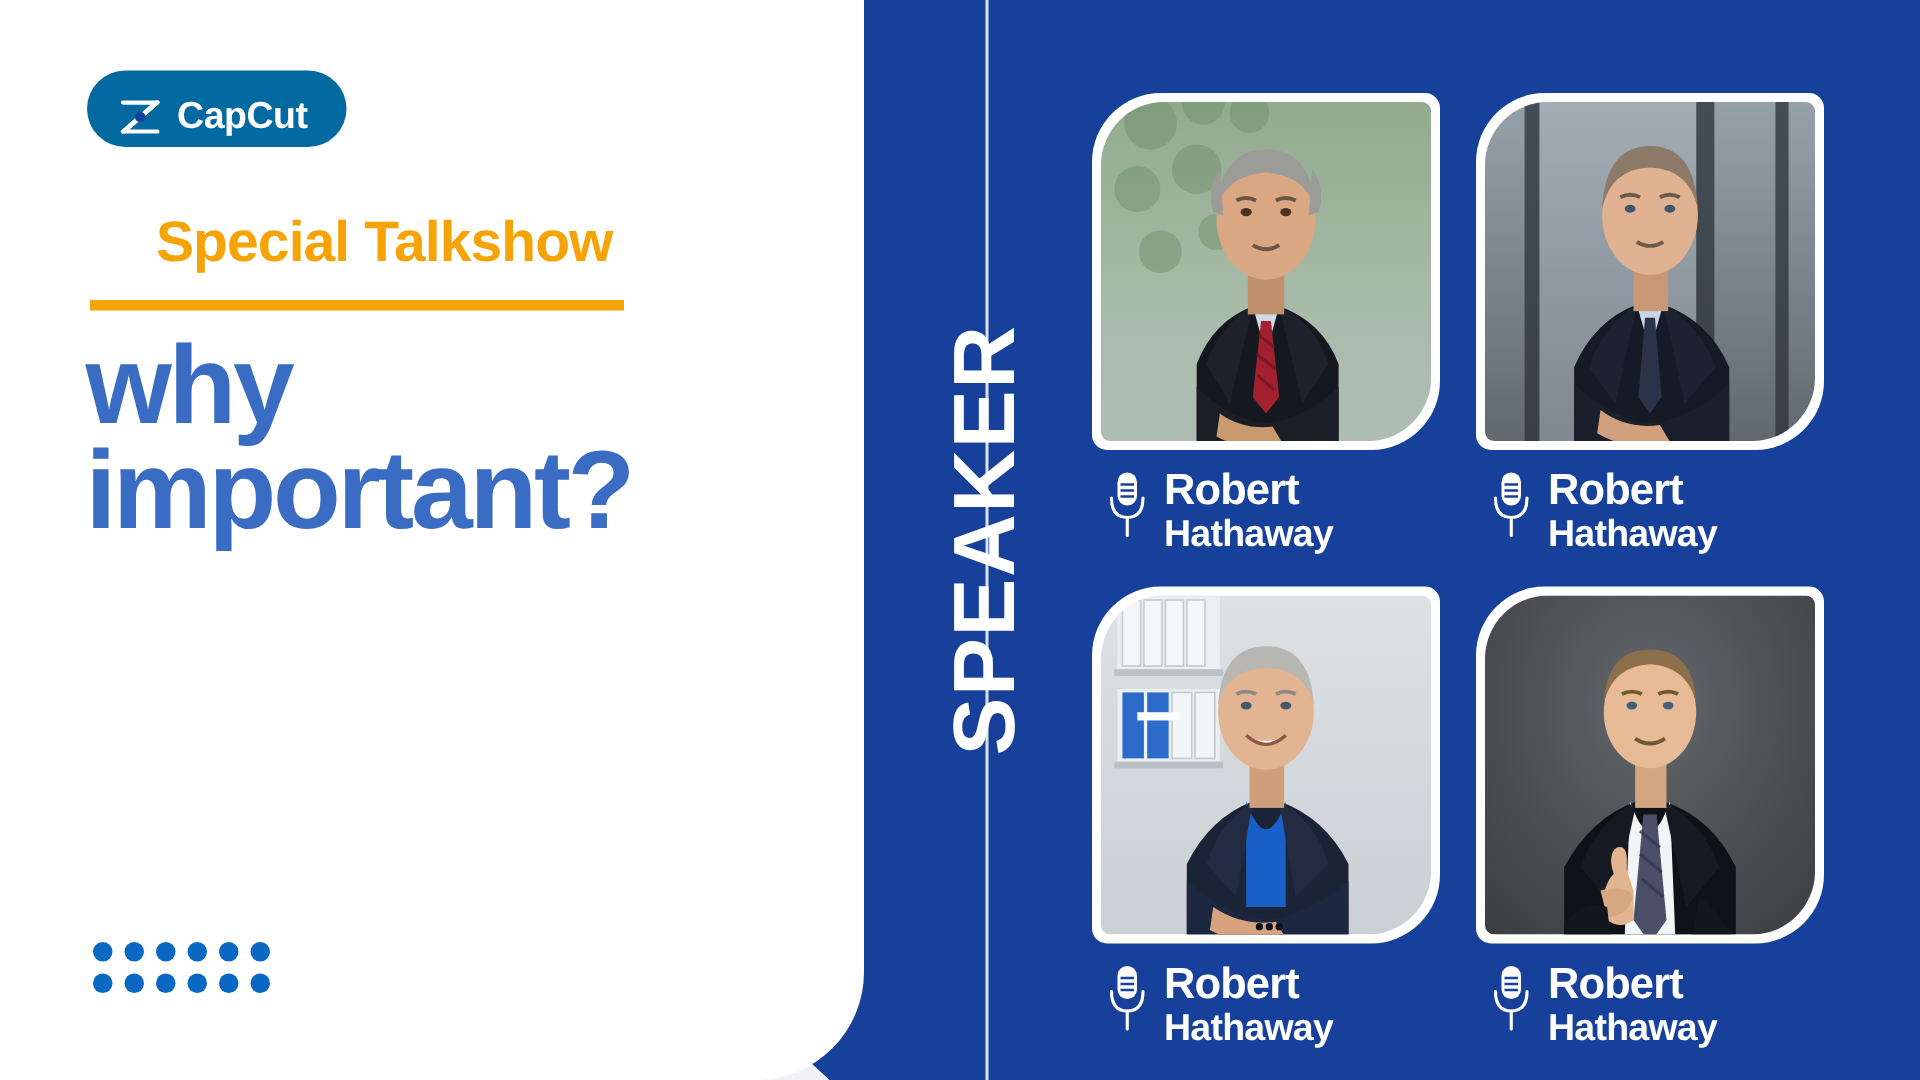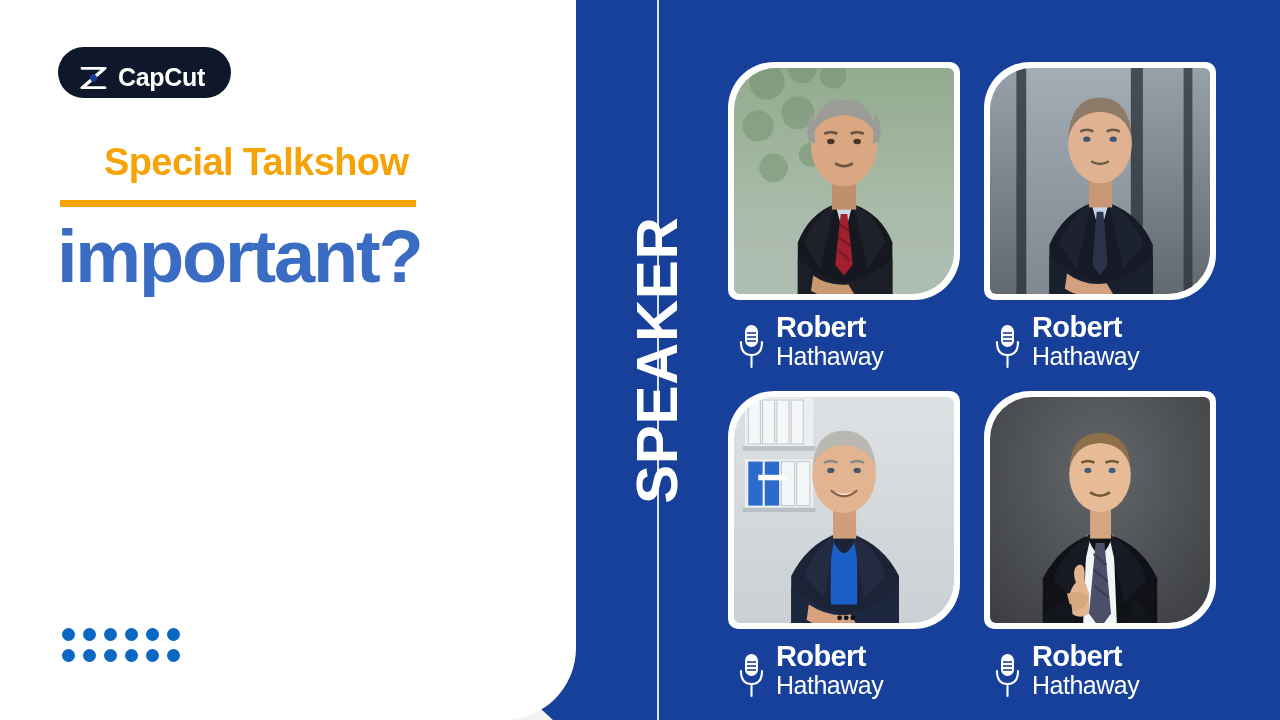--- a/index.html
+++ b/index.html
@@ -20,21 +20,21 @@
     position:absolute; left:0; top:0; width:576px; height:720px;
     background:#ffffff;
     border-bottom-right-radius:72px;
     overflow:hidden;
   }
 
   
   #logo-pill {
     position:absolute; left:58px; top:47px;
     height:51px; padding:10px 26px 0 22px;
-    background:#0f172a; border-radius:26px;
+    background:#0369a1; border-radius:26px;
     display:flex; align-items:center; gap:11px;
   }
   #logo-icon { width:27px; height:22px; flex:none; display:block; }
   #logo-text {
     color:#ffffff; font-size:25px; font-weight:bold;
     letter-spacing:-0.3px; line-height:1;
   }
 
   
   #eyebrow {
@@ -93,30 +93,30 @@
   }
   .photo {
     width:100%; height:100%; overflow:hidden;
     border-top-left-radius:42px; border-bottom-right-radius:42px;
     border-top-right-radius:6px; border-bottom-left-radius:6px;
     position:relative;
   }
   .photo svg { display:block; width:100%; height:100%; }
 
   .speaker-name-row {
-    display:flex; align-items:flex-end; gap:11px;
+    display:flex; align-items:flex-start; gap:11px;
     margin-top:13px; padding-left:10px;
   }
   .mic-icon { width:27px; height:46px; flex:none; display:block; }
   .speaker-name { color:#ffffff; line-height:1.0; }
   .speaker-name .n1 {
     display:block; font-size:29px; font-weight:bold; letter-spacing:-0.6px;
   }
   .speaker-name .n2 {
-    display:block; font-size:25px; font-weight:normal; letter-spacing:-0.5px;
+    display:block; font-size:25px; font-weight:bold; letter-spacing:-0.5px;
     margin-top:2px;
   }
 </style>
 </head>
 <body>
 
 <div id="canvas">
 
   <div class="ring" id="ring-top"></div>
   <div class="ring" id="ring-bottom"></div>
@@ -129,20 +129,21 @@
         <path d="M24.8 1.2 L2.2 20.8" fill="none" stroke="#ffffff" stroke-width="3.1" stroke-linecap="round"></path>
         <circle cx="13.5" cy="11" r="3.5" fill="#17409a"></circle>
       </svg>
       <span id="logo-text">CapCut</span>
     </div>
 
     <div id="eyebrow">Special Talkshow</div>
     <div id="eyebrow-rule"></div>
 
     <h1 id="headline">
+      <span class="hl-line">why</span>
       <span class="hl-line">important?</span>
     </h1>
 
     <div id="dot-grid">
       <i></i>
         <i></i>
         <i></i>
         <i></i>
         <i></i>
         <i></i>

